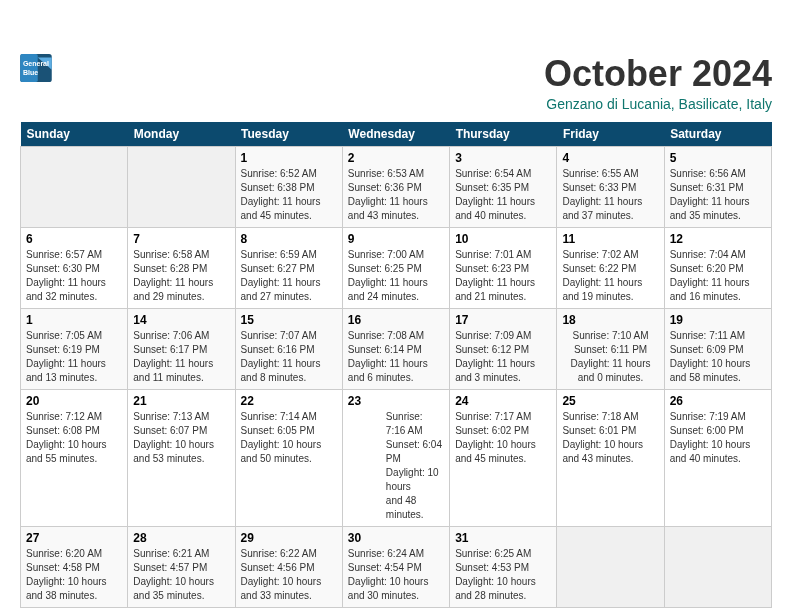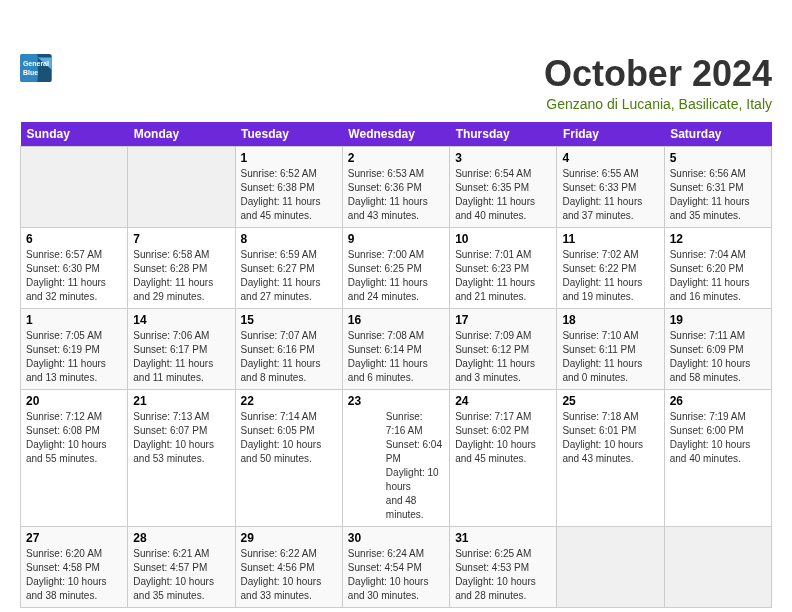--- a/index.html
+++ b/index.html
@@ -28,30 +28,30 @@
     }
     .title-block { text-align: right; }
     .month-title {
       font-size: 36px;
       font-weight: bold;
       color: #333;
       line-height: 1.1;
     }
     .subtitle {
       font-size: 14px;
-      color: #4d7c0f;
+      color: #0f766e;
       margin-top: 2px;
     }
     table {
       width: 100%;
       border-collapse: collapse;
       font-size: 10.5px;
     }
     thead th {
-      background-color: #6d28d9;
+      background-color: #0c4a6e;
       color: #fff;
       text-align: left;
       padding: 5px 6px;
       font-size: 12px;
       font-weight: bold;
     }
     tbody td {
       border: 1px solid #ccc;
       vertical-align: top;
       padding: 4px 5px;
@@ -227,21 +227,21 @@
         </td>
         <td>
           <span class="day-number">17</span>
           <div class="day-info" style="white-space: pre-line;">Sunrise: 7:09 AM
 Sunset: 6:12 PM
 Daylight: 11 hours
 and 3 minutes.</div>
         </td>
         <td>
           <span class="day-number">18</span>
-          <div class="day-info" style="white-space: pre-line;">Sunrise: 7:10 AM
+          <div class="day-info" style="white-space: pre-line; text-align: center;">Sunrise: 7:10 AM
 Sunset: 6:11 PM
 Daylight: 11 hours
 and 0 minutes.</div>
         </td>
         <td>
           <span class="day-number">19</span>
           <div class="day-info" style="white-space: pre-line;">Sunrise: 7:11 AM
 Sunset: 6:09 PM
 Daylight: 10 hours
 and 58 minutes.</div>

